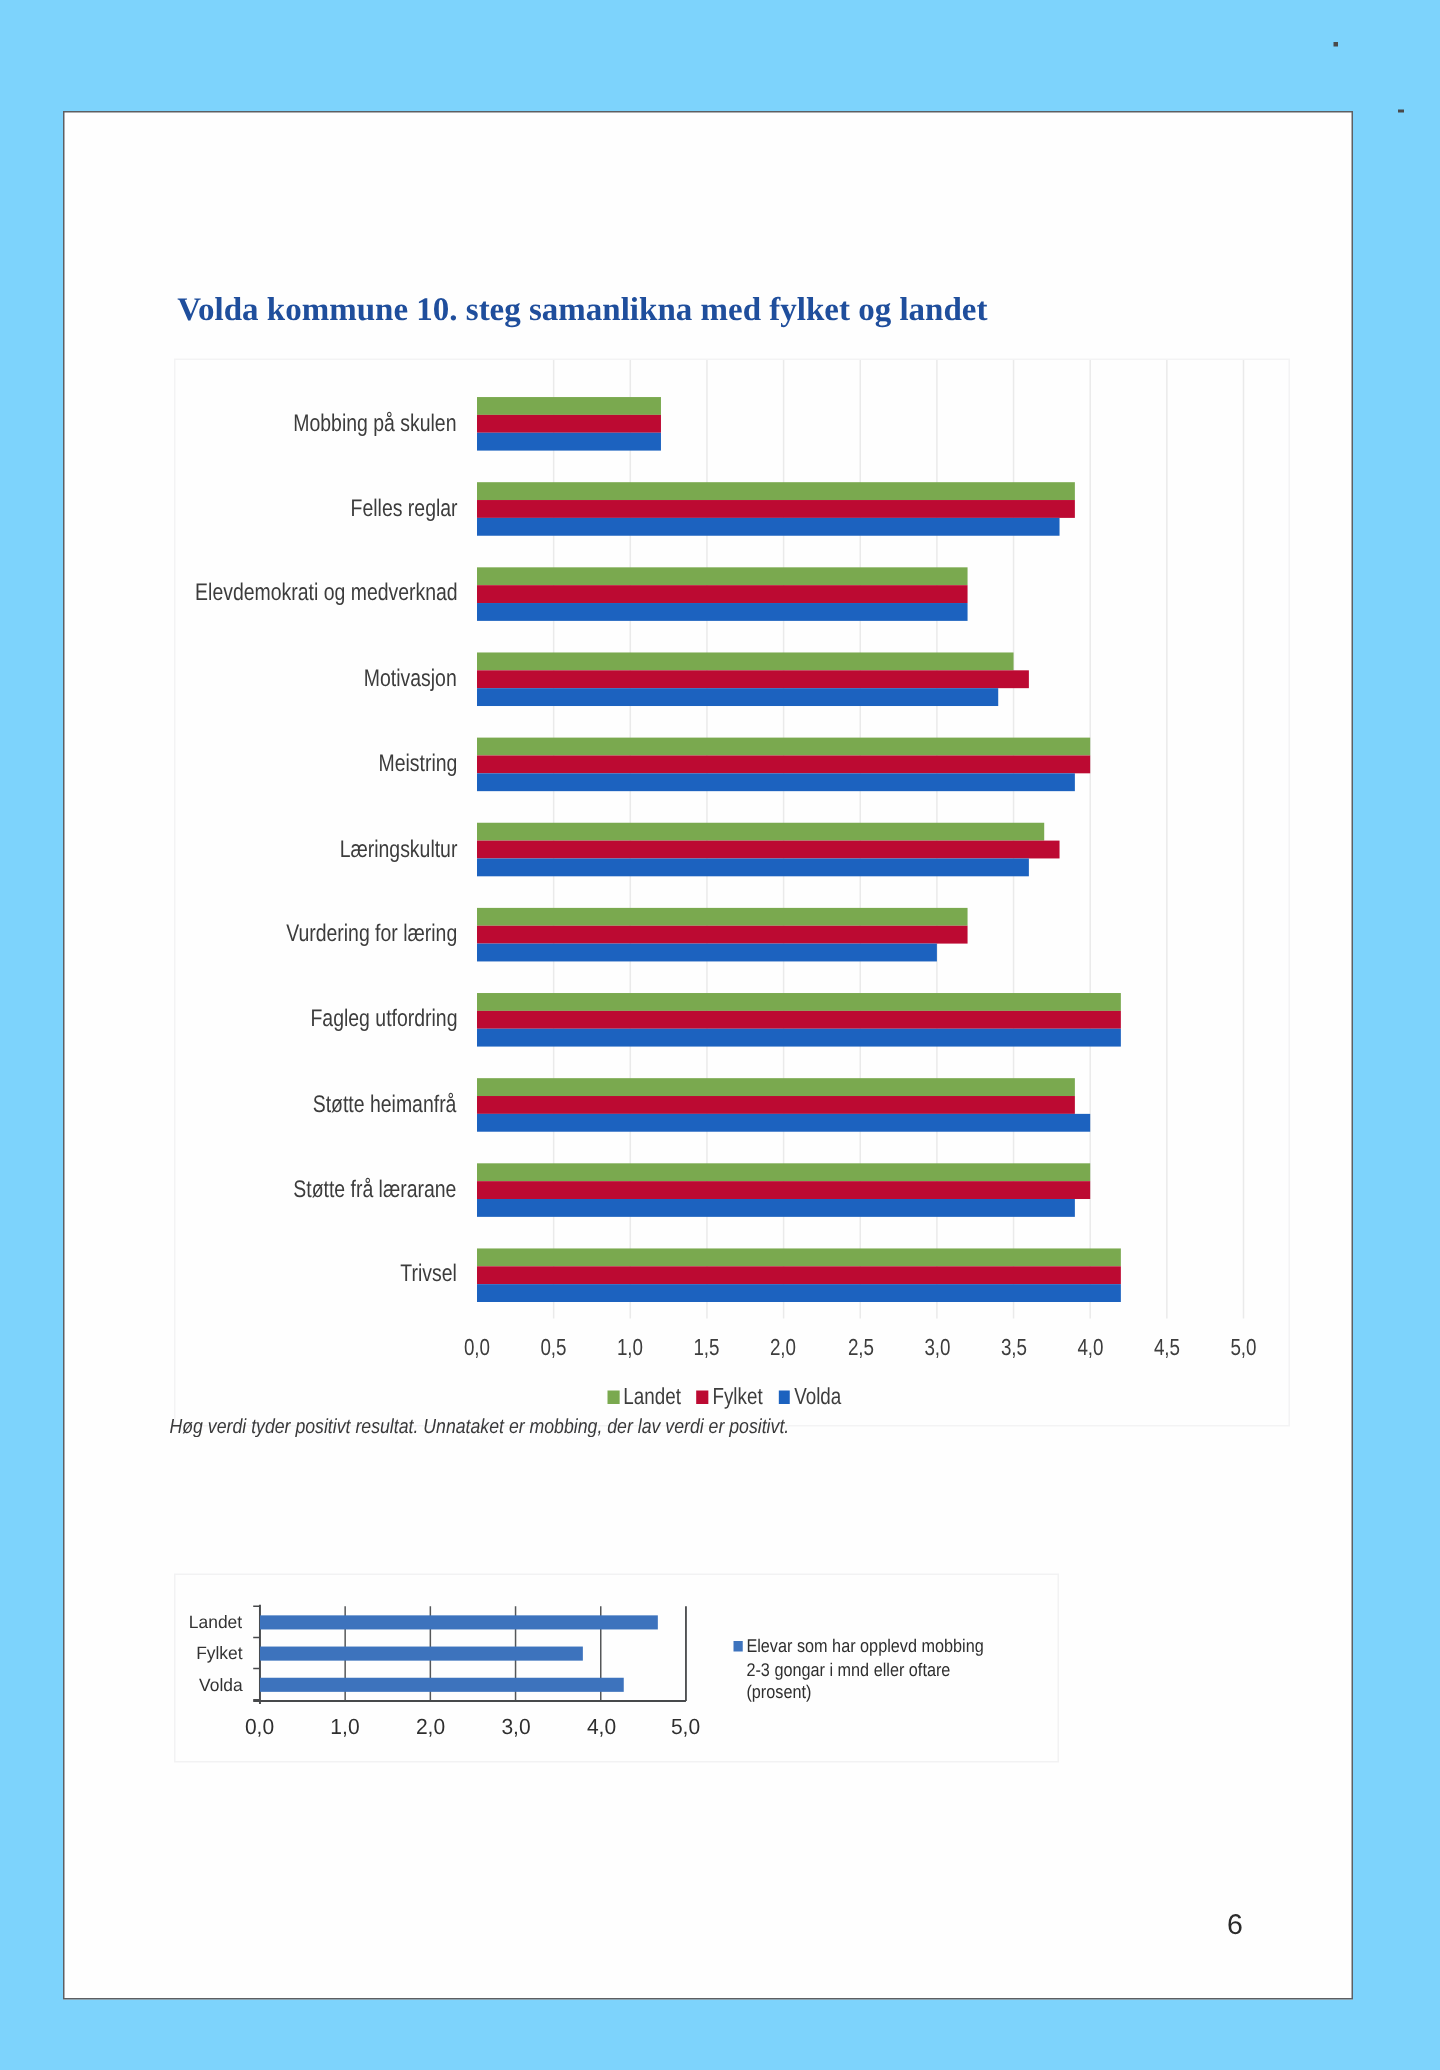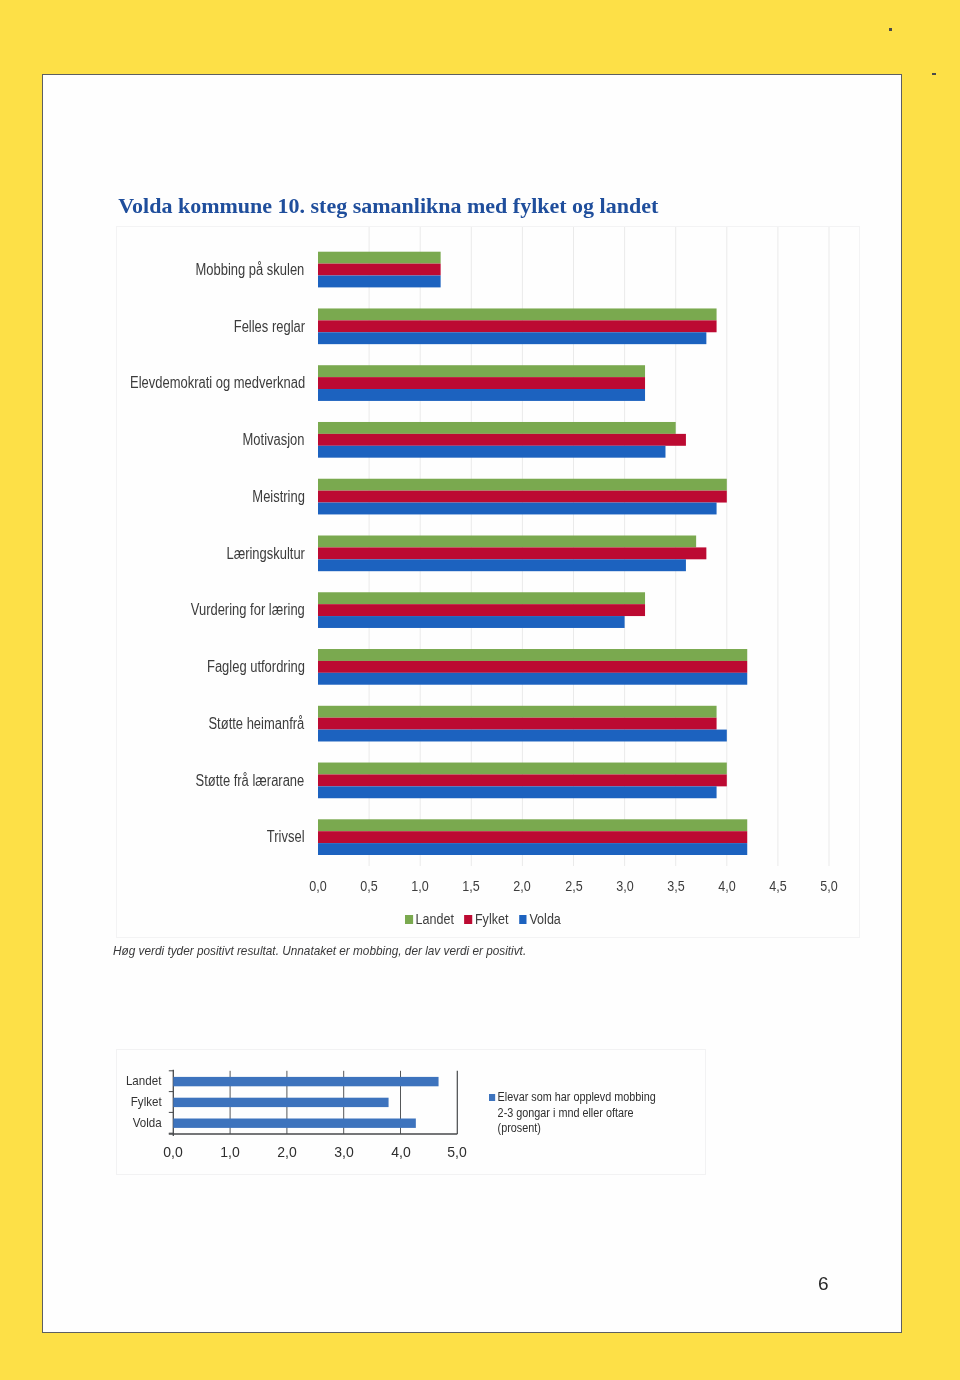--- a/index.html
+++ b/index.html
@@ -1,27 +1,27 @@
 <!DOCTYPE html>
 <html><head>
 <meta charset="utf-8">
 <title>Volda kommune 10. steg samanlikna med fylket og landet</title>
 <style>
   html,body{margin:0;padding:0;background:#ffffff;}
   body{width:960px;height:1380px;font-family:"Liberation Sans",sans-serif;overflow:hidden;}
-  #page{position:relative;width:960px;height:1380px;background:#fde047;}
+  #page{position:relative;width:960px;height:1380px;background:#7dd3fc;}
 
   
   #sheet{position:absolute;left:42px;top:74px;width:860px;height:1259px;
          border:1px solid #5d5f62;background:#fefefe;box-sizing:border-box;}
 
   .spk{position:absolute;background:#4a4a4a;}
 
   
-  #chart1{position:absolute;left:116px;top:226px;width:744px;height:712px;}
+  #chart1{position:absolute;left:116px;top:239px;width:744px;height:712px;}
   #chart1 .frame{position:absolute;left:0;top:0;width:100%;height:100%;
                  border:1px solid #f3f3f4;box-sizing:border-box;}
   .catlabel{position:absolute;white-space:nowrap;font-size:16px;color:#3c3c3c;
             font-family:"Liberation Sans",sans-serif;
             transform:scaleX(0.81);transform-origin:right top;}
 
   .xtick{position:absolute;text-align:center;white-space:nowrap;font-size:15.5px;color:#3d3d3d;
          transform:scaleX(0.81);transform-origin:center top;}
 
   .legend1{position:absolute;font-size:15.5px;color:#3d3d3d;white-space:nowrap;

